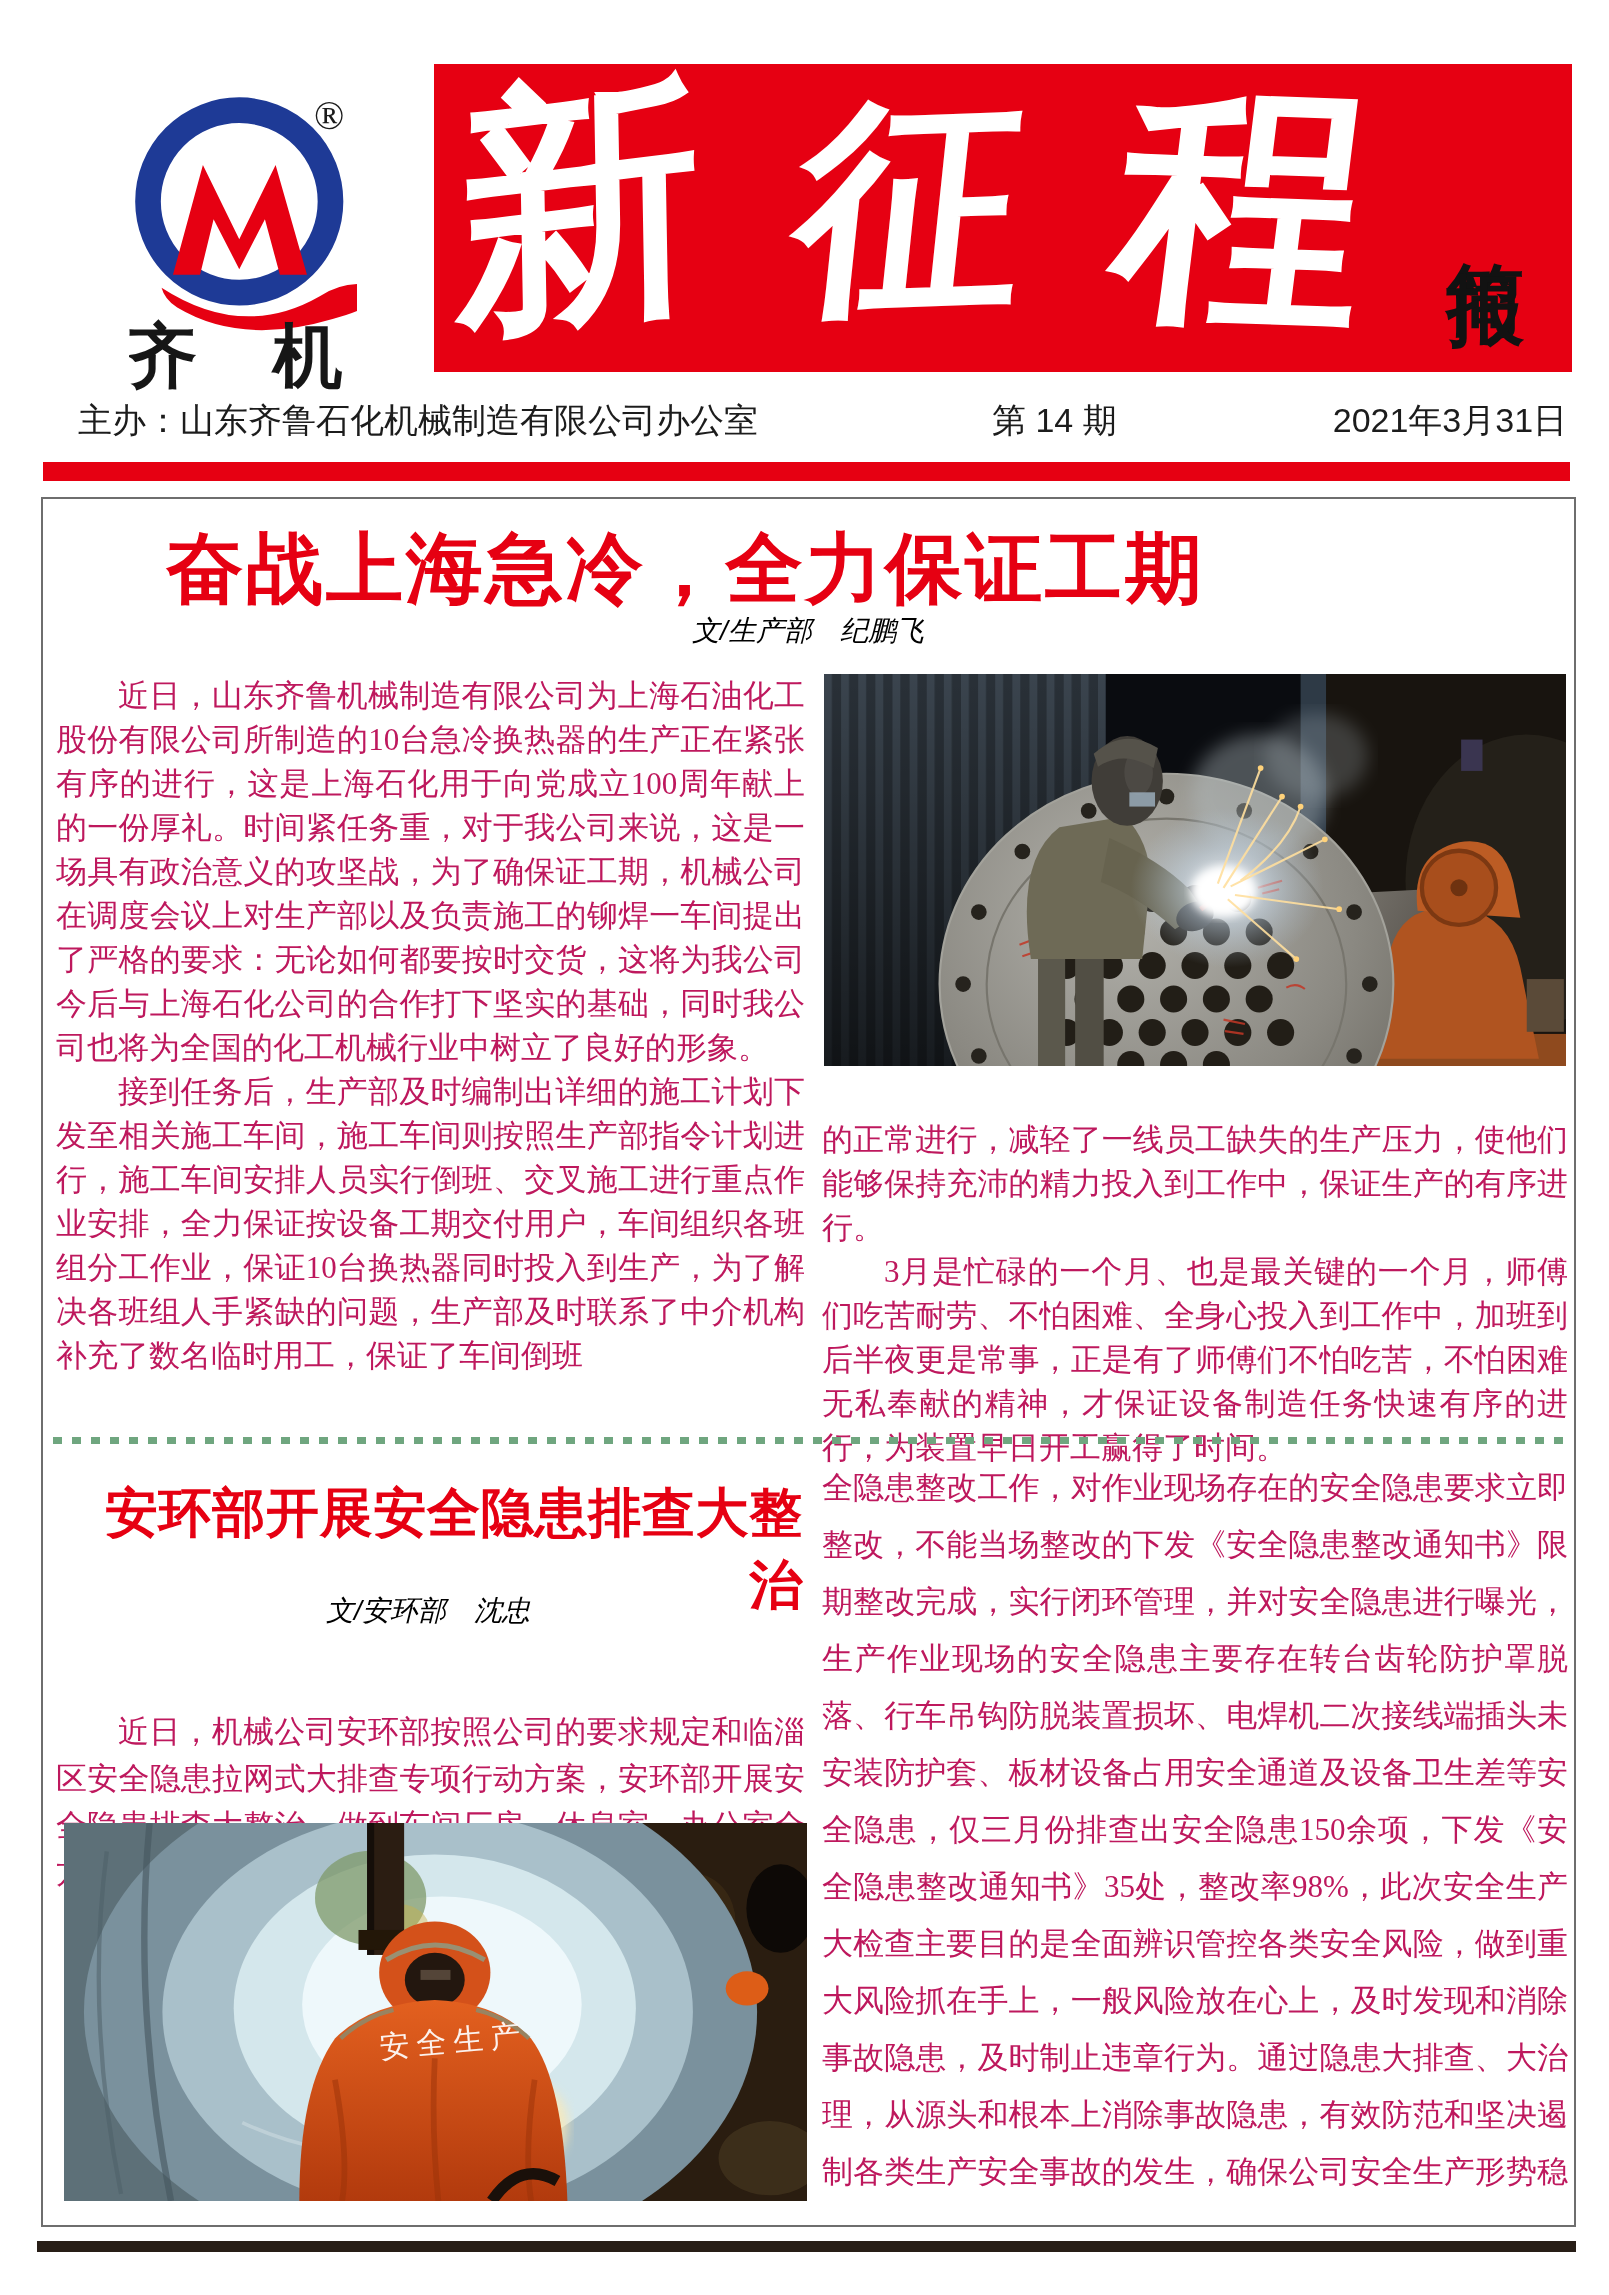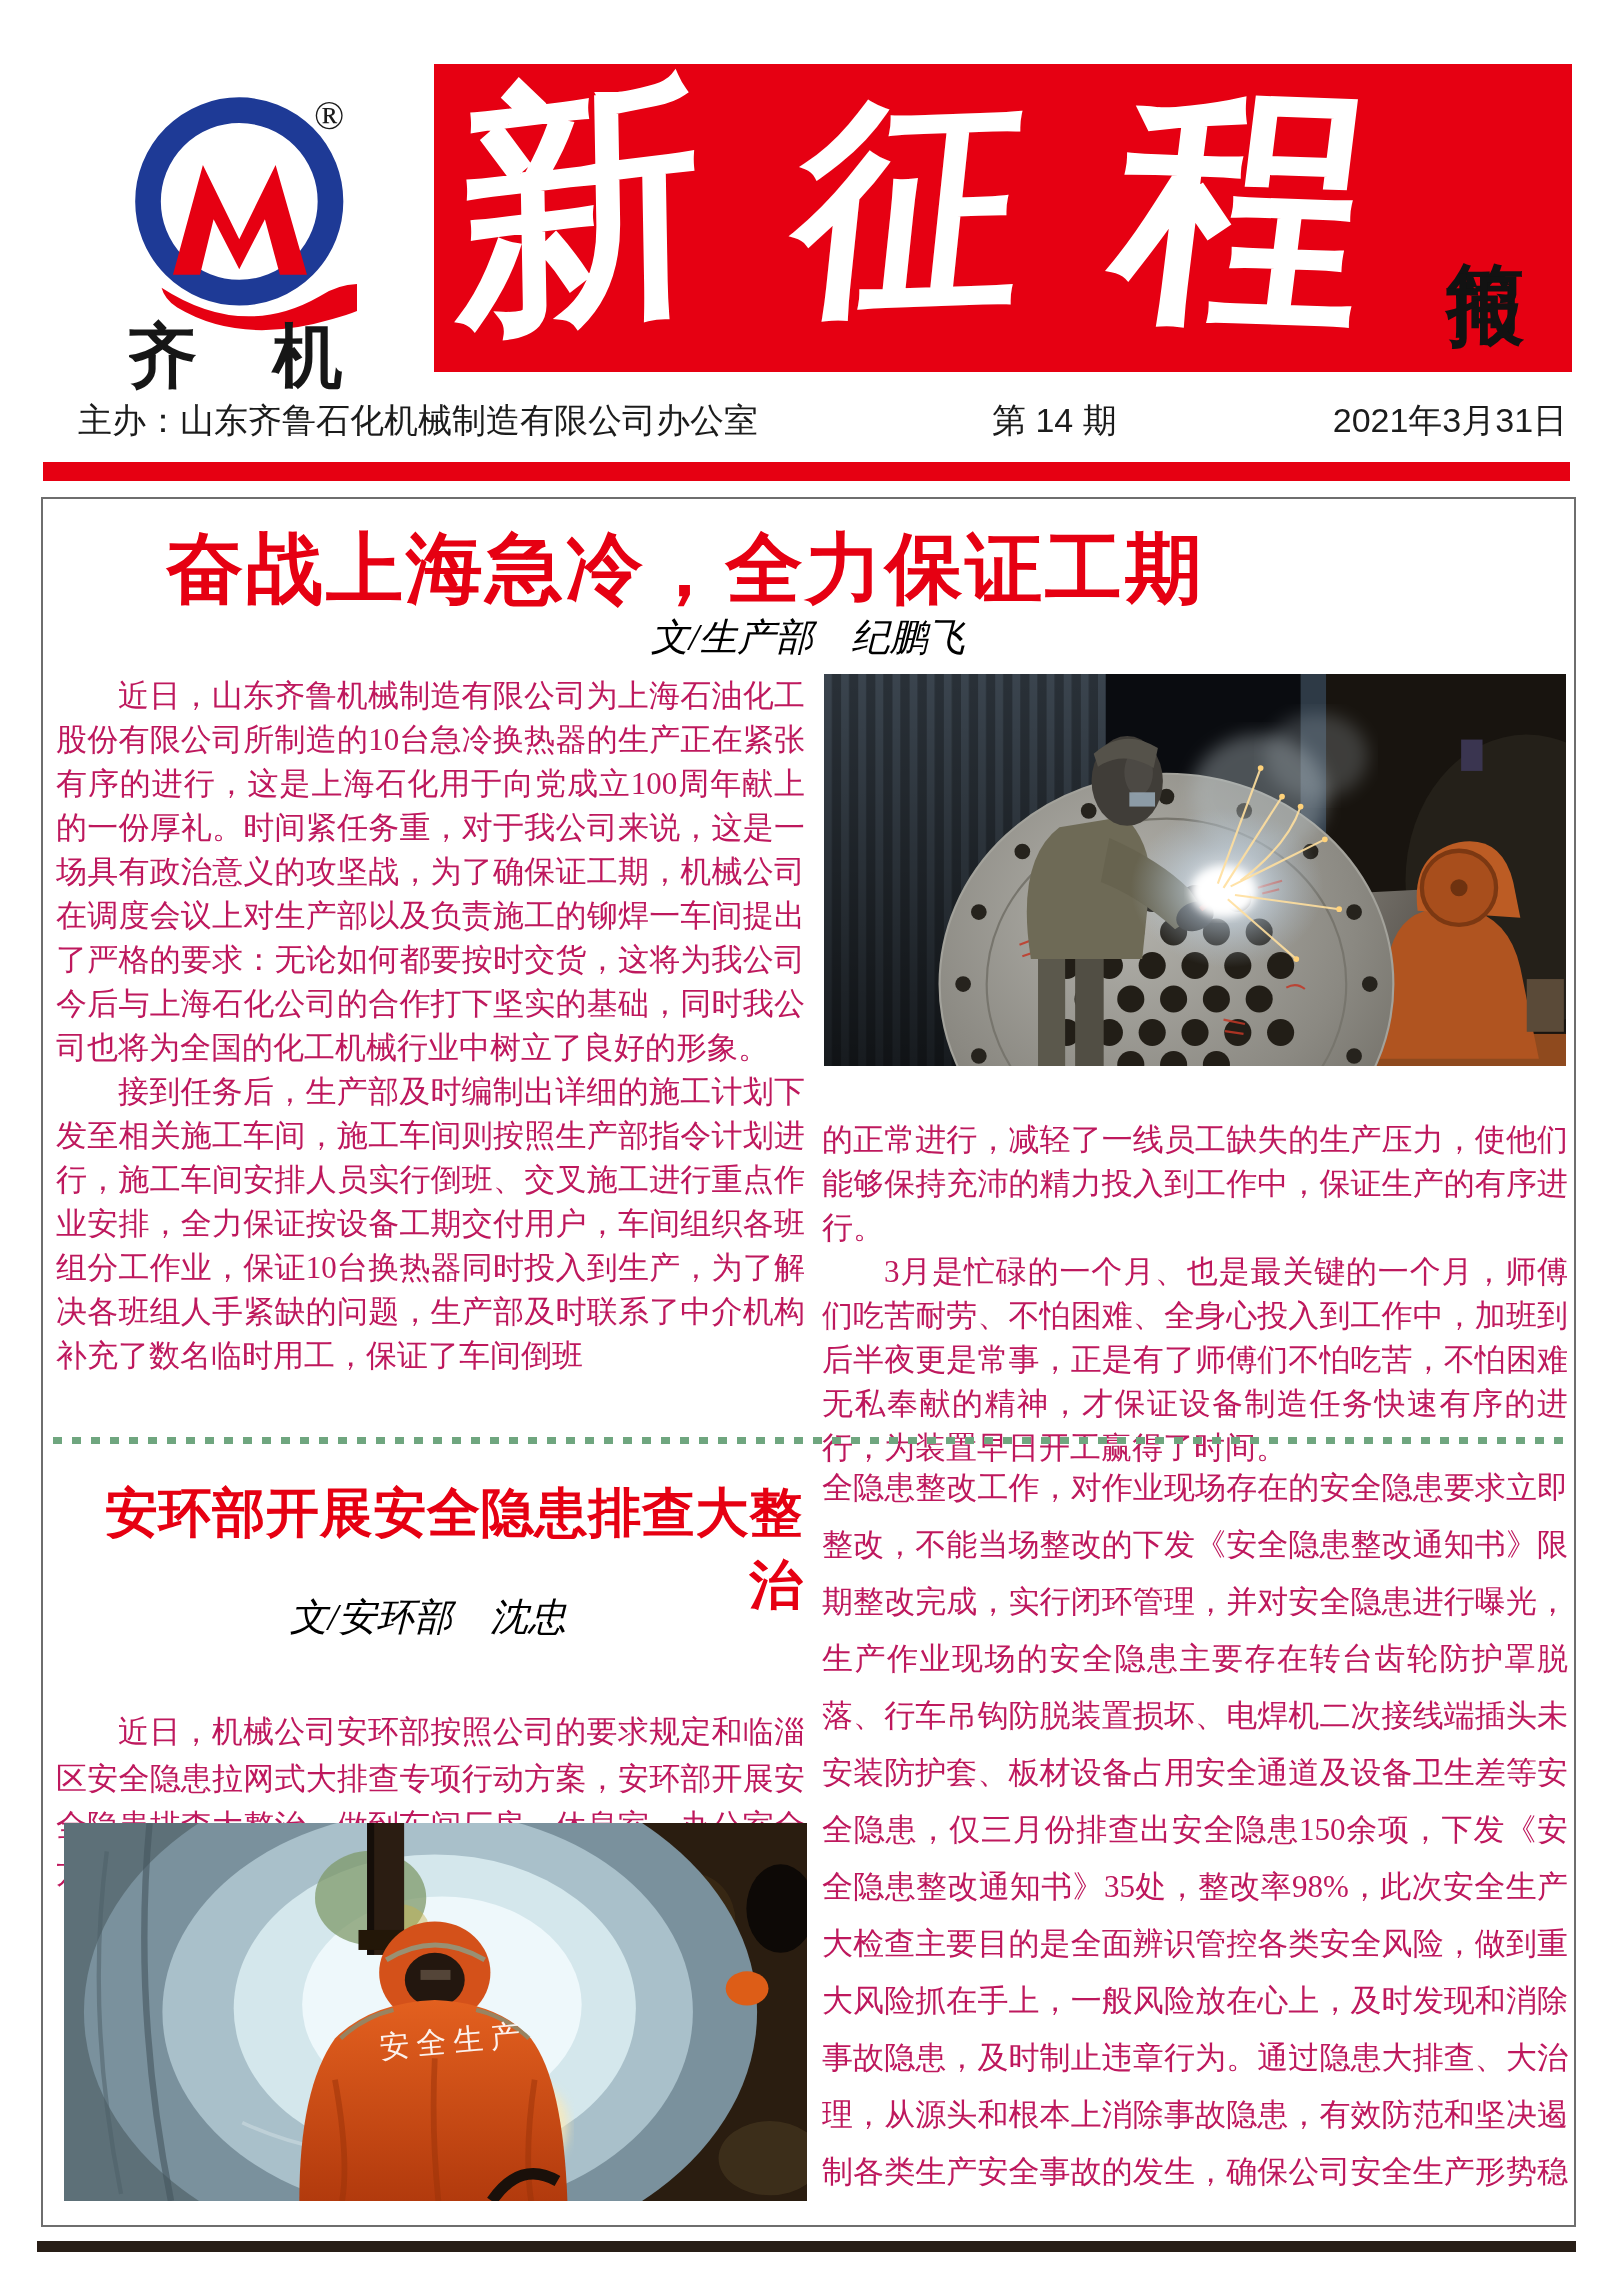--- a/index.html
+++ b/index.html
@@ -30,21 +30,21 @@
     font-weight:600;letter-spacing:10px;font-family:"Liberation Serif", serif;
   }
   .info-line{left:43px;top:398px;width:1527px;height:50px;font-family:"Liberation Sans", sans-serif;font-size:34px;font-weight:500;color:#1c1c1c;}
   .info-org{position:absolute;left:19px;top:0;margin-left:16px;}
   .info-issue{position:absolute;left:949px;top:0;}
   .info-date{position:absolute;right:2.9px;top:0;}
   .red-bar{left:43px;top:462px;width:1527px;height:19px;background:#e60012;}
   .content-frame{left:41px;top:497px;width:1531px;height:1726px;border:2.1px solid #6e6e6e;background:transparent;}
   
   .headline1{left:41px;top:518px;width:1289px;text-align:center;color:#e60012;font-size:77px;font-weight:bold;letter-spacing:2.9px;font-family:"Liberation Serif", serif;}
-  .byline{text-align:center;font-size:38px;color:#000;font-family:Liberation Serif, serif;font-style:italic;}
+  .byline{text-align:center;font-size:28px;color:#000;font-family:Liberation Sans, sans-serif;font-style:italic;}
   .byline1{left:41px;top:612px;width:1534px;}
   .col{font-size:31px;text-align:justify;color:#be185d;overflow:hidden;}
   .col p{margin:0;}
   .indent{text-indent:2em;}
   .a1l{left:56px;top:674px;width:749px;height:756px;line-height:44px;}
   .a1r{left:822px;top:1118px;width:746px;height:351px;line-height:44px;}
   .photo1{left:824px;top:674px;width:742px;height:392px;overflow:hidden;}
   .dashed-sep{left:53px;top:1437px;width:1514px;height:7.1px;
     background:repeating-linear-gradient(90deg,#6fa67f 0 9.3px,transparent 9.3px 19px);}
   .headline2{left:53px;top:1478px;width:750px;text-align:right;color:#e60012;font-size:53px;font-weight:bold;font-family:"Liberation Sans", sans-serif;letter-spacing:0.7px;}

